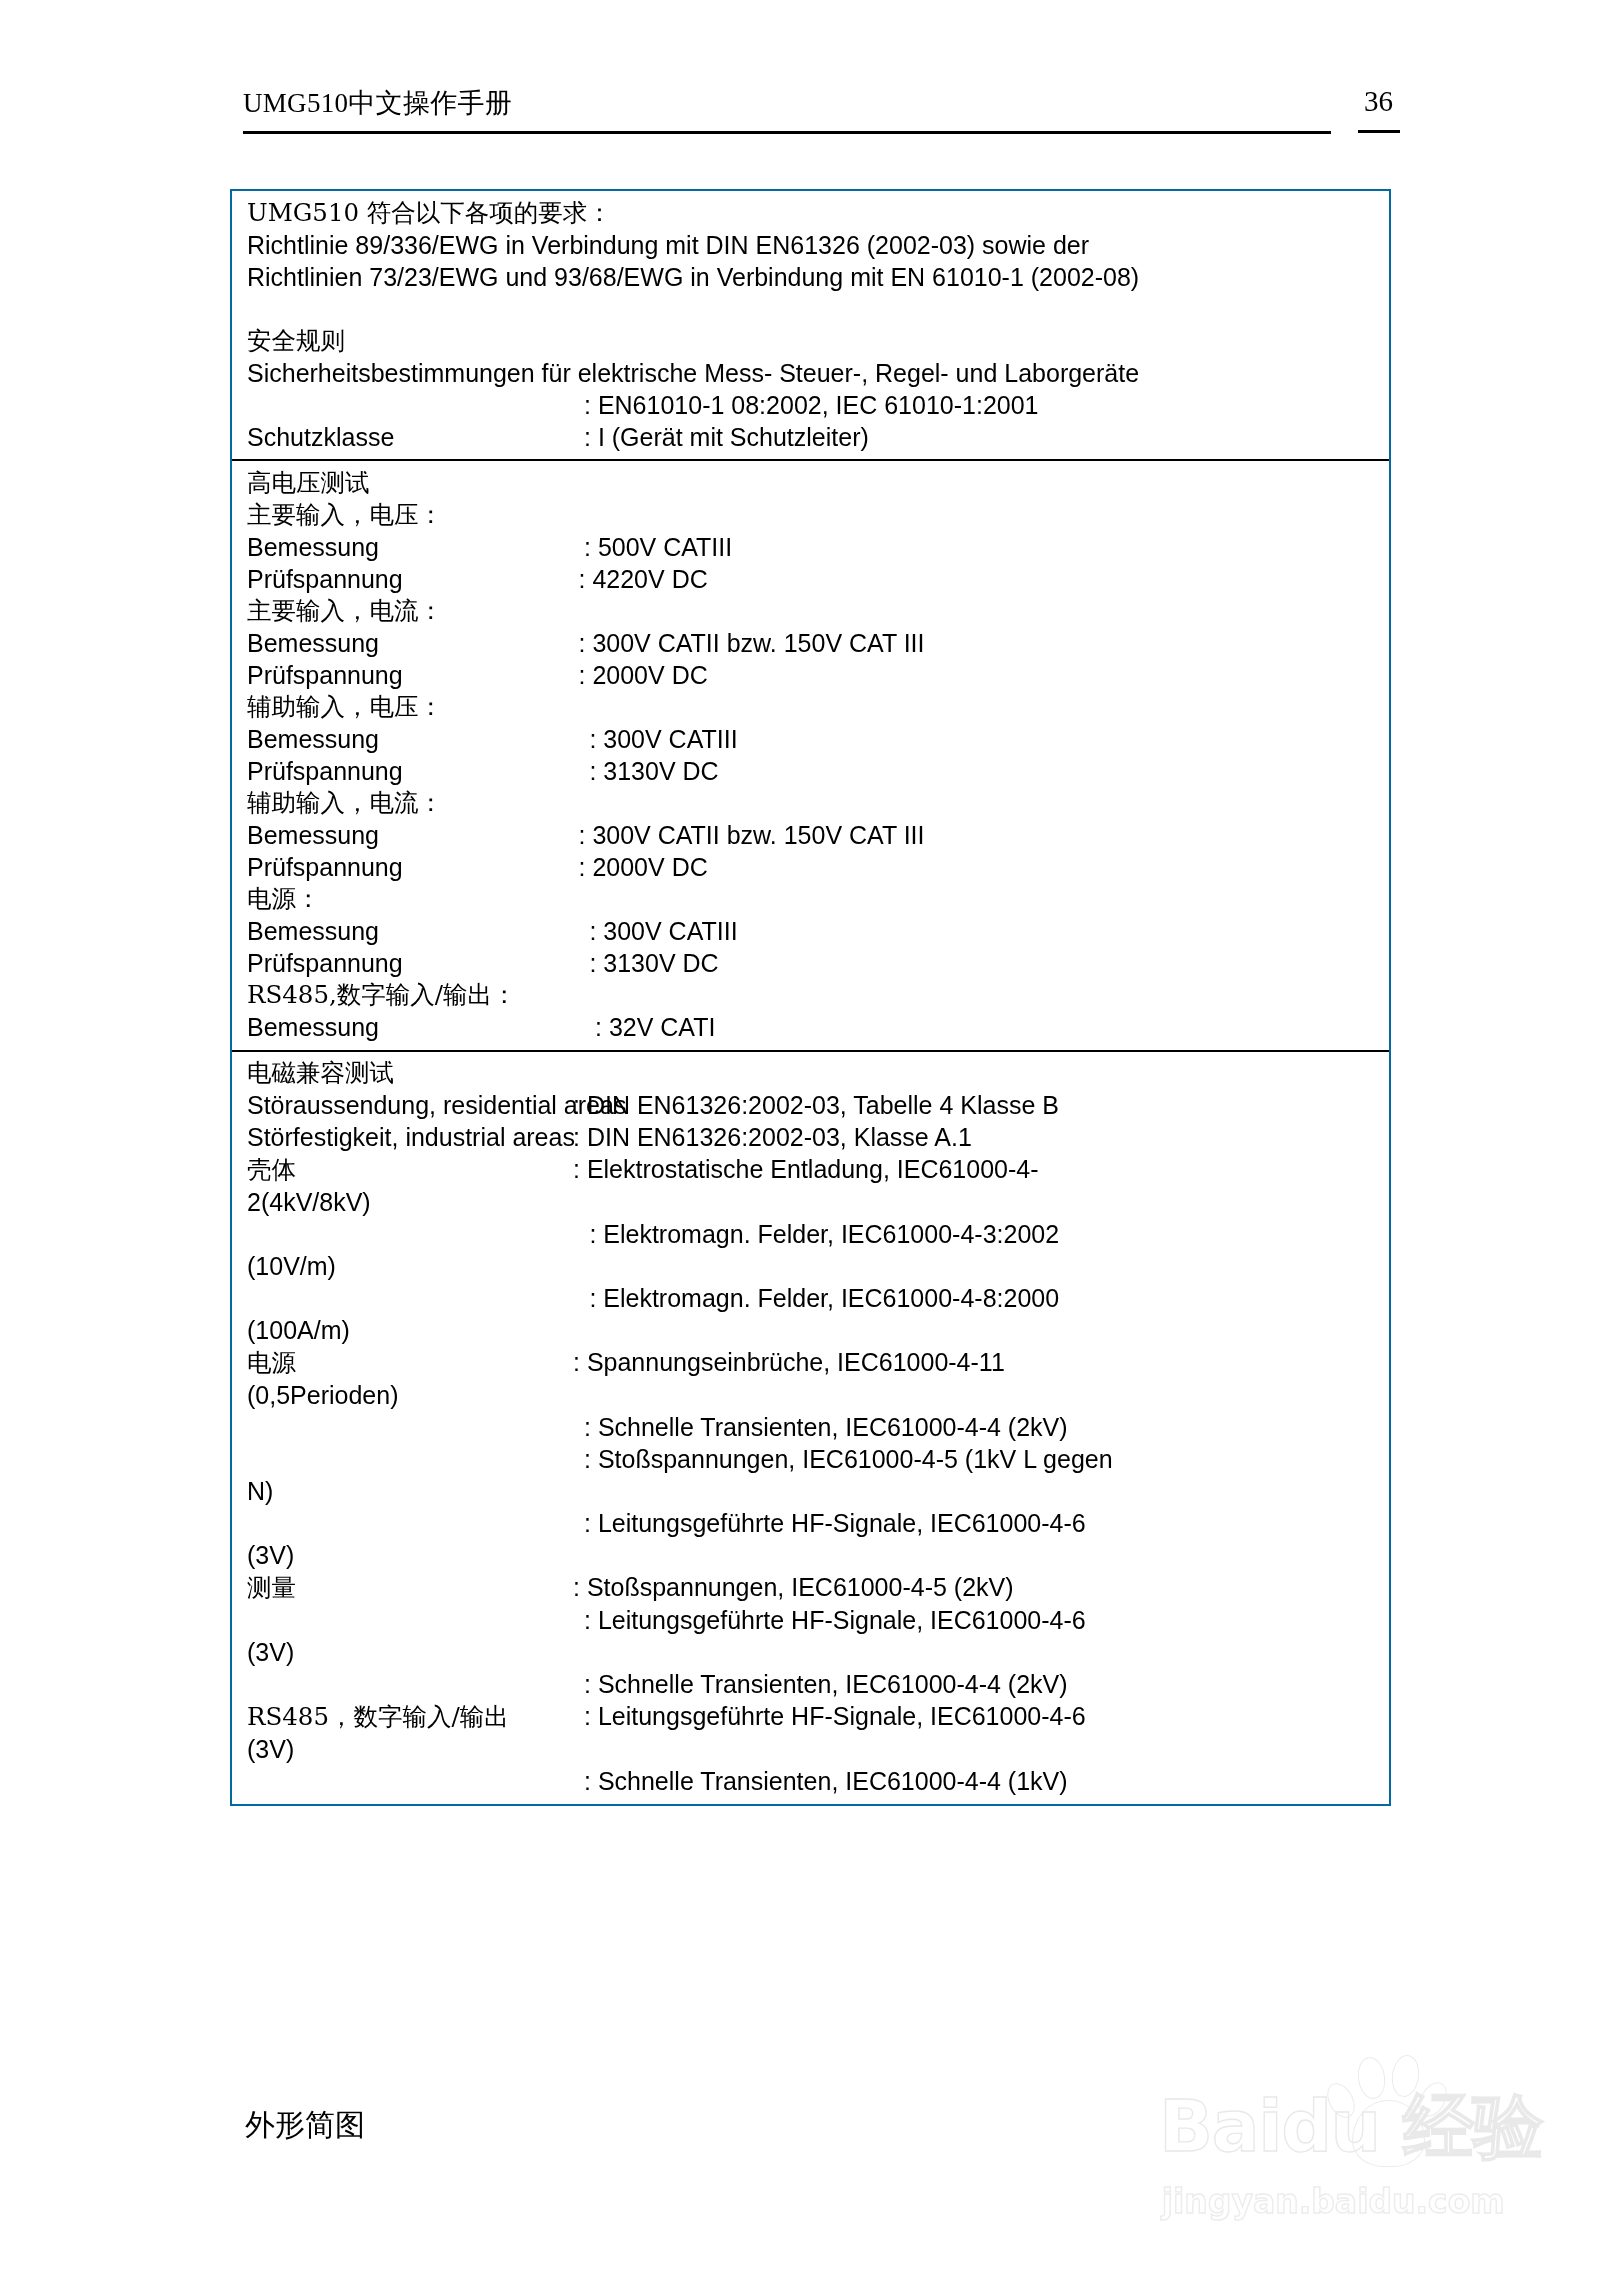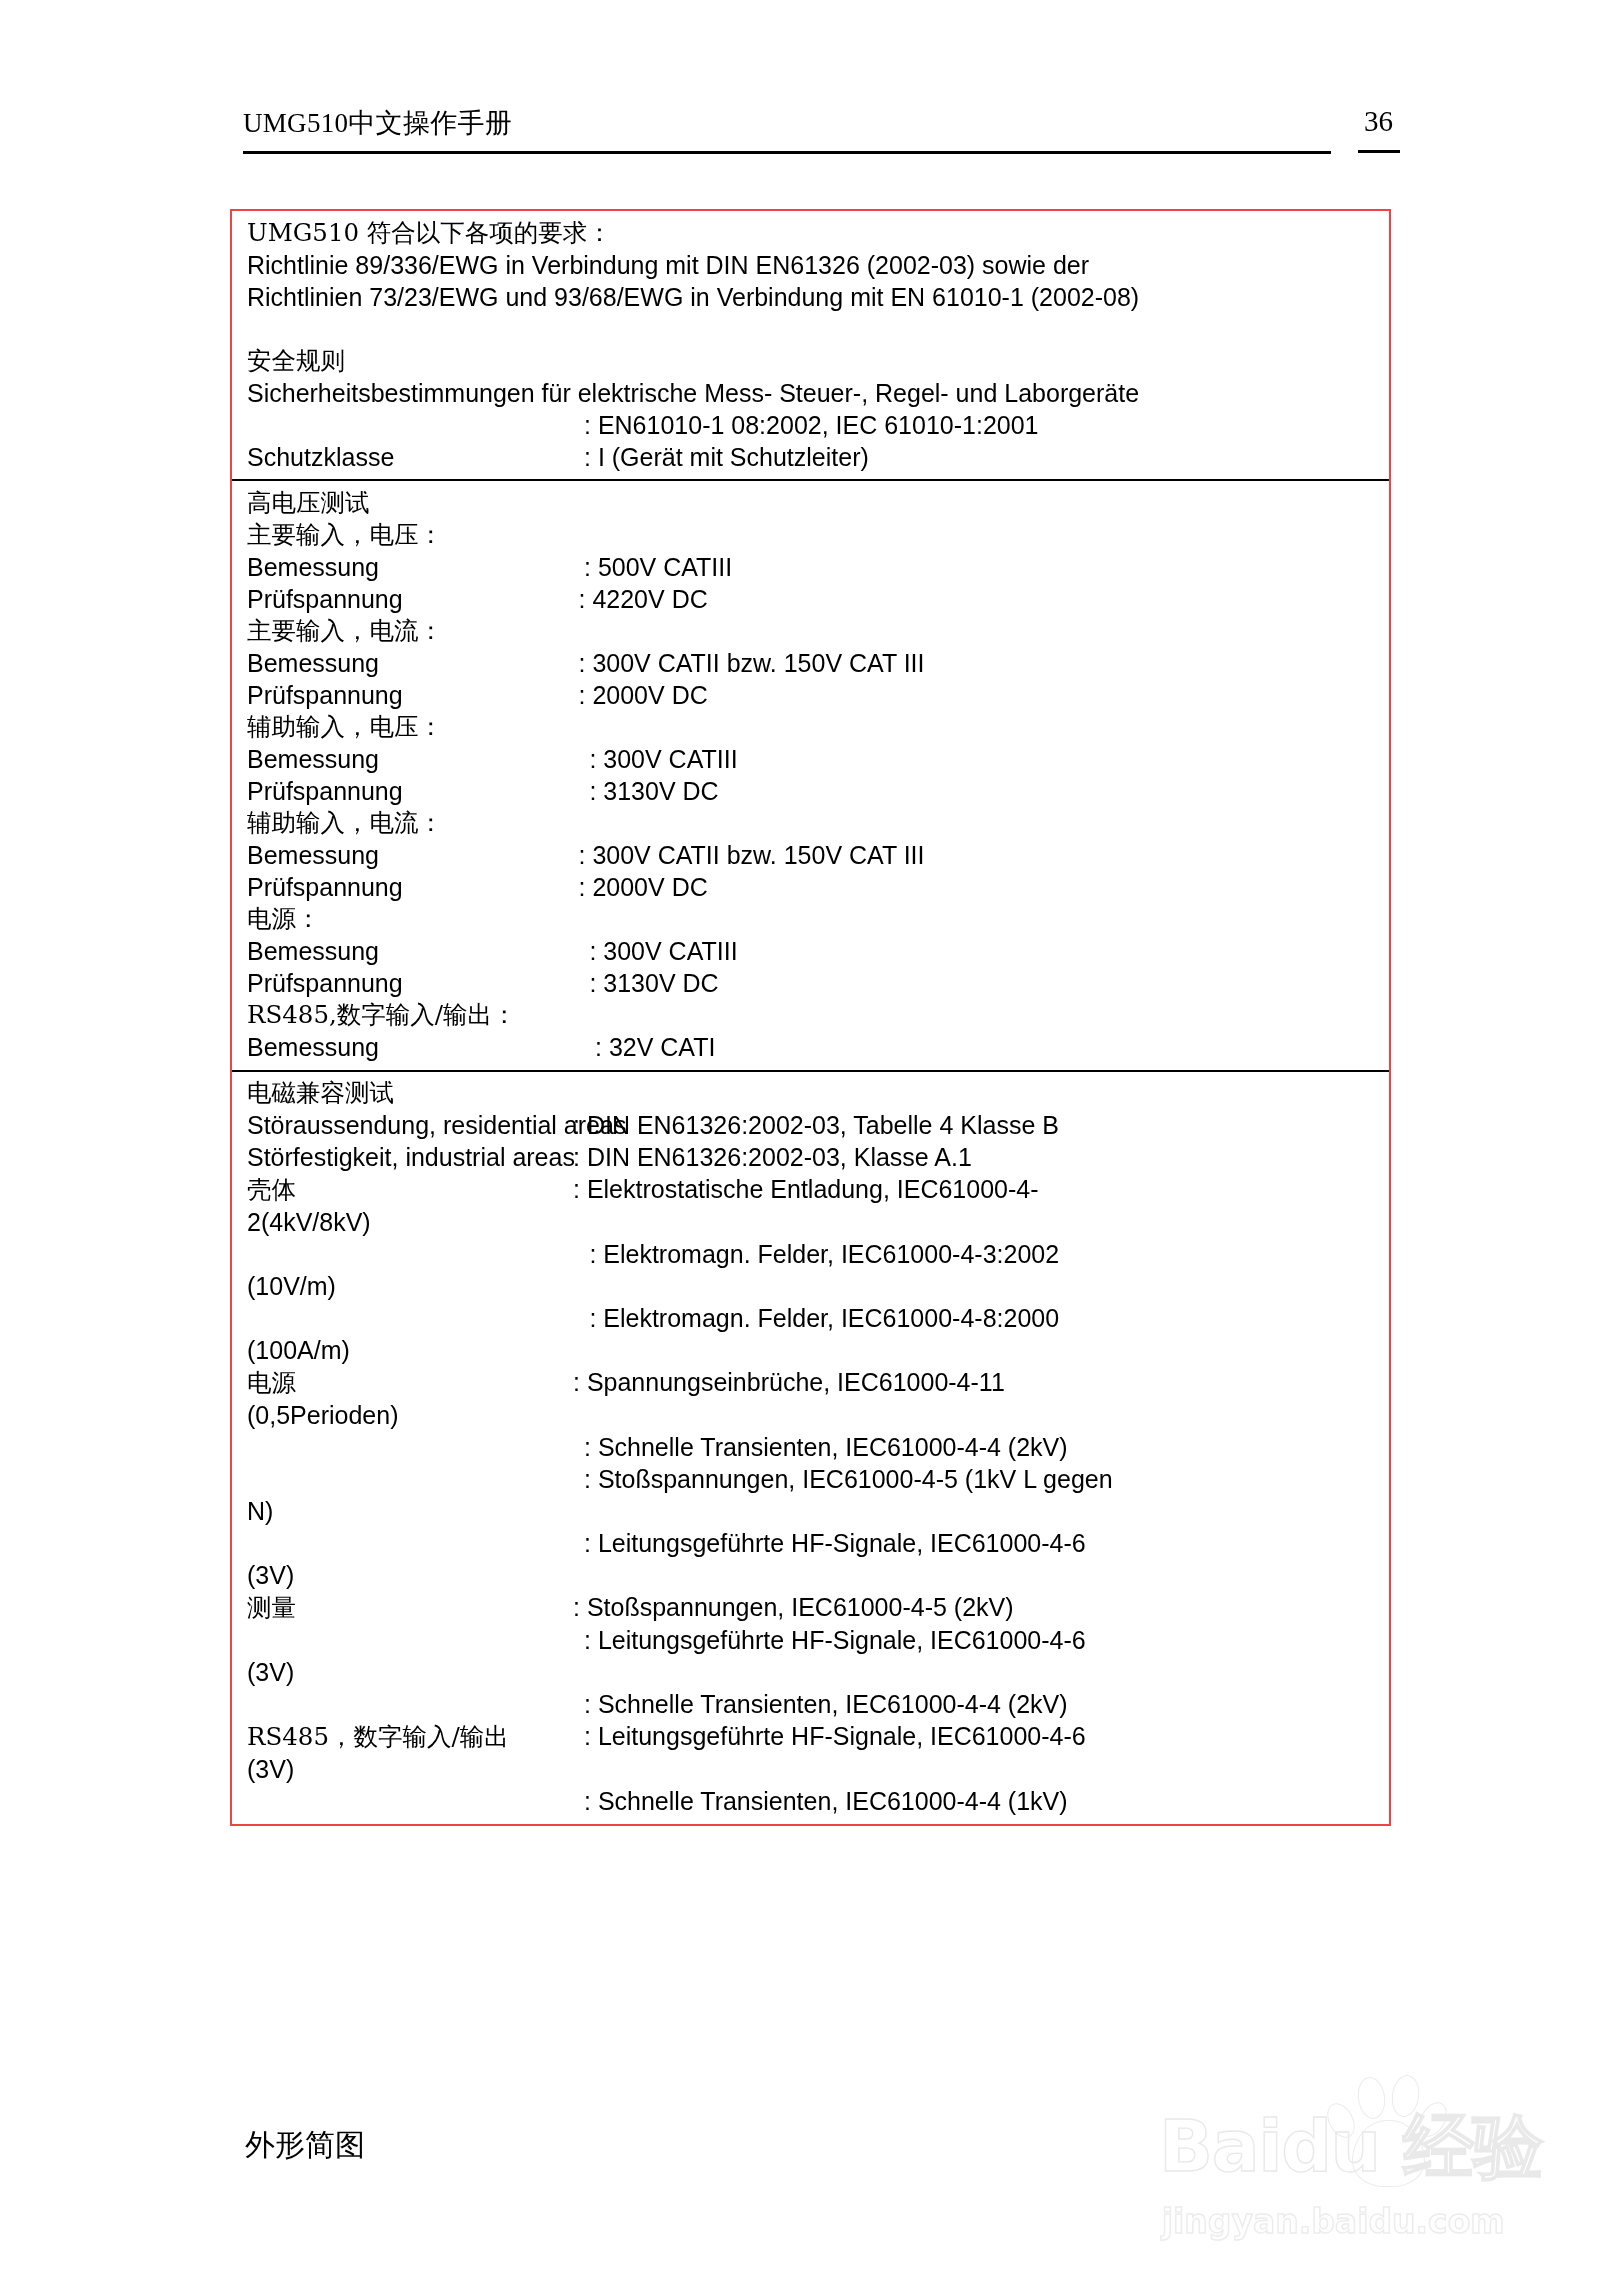--- a/index.html
+++ b/index.html
@@ -12,21 +12,20 @@
     height: 2295px;
     position: relative;
     font-family: "Liberation Sans", sans-serif;
     color: #000000;
     overflow: hidden;
   }
 
   .page {
     position: absolute;
     inset: 0;
-    margin-top: 20px;
   }
 
   
   .header {
     position: absolute;
     left: 243px;
     top: 90px;
     width: 1153px;
     height: 55px;
   }
@@ -66,21 +65,21 @@
     height: 3.4px;
     background: #000000;
   }
 
   
   .spec-table {
     position: absolute;
     left: 230px;
     top: 189px;
     width: 1161px;
-    border: 2px solid #ef4444;
+    border: 2px solid #0369a1;
     box-sizing: border-box;
     background: #ffffff;
   }
   .spec-section {
     position: relative;
     box-sizing: border-box;
   }
   .spec-section + .spec-section {
     border-top: 2px solid #000000;
   }

